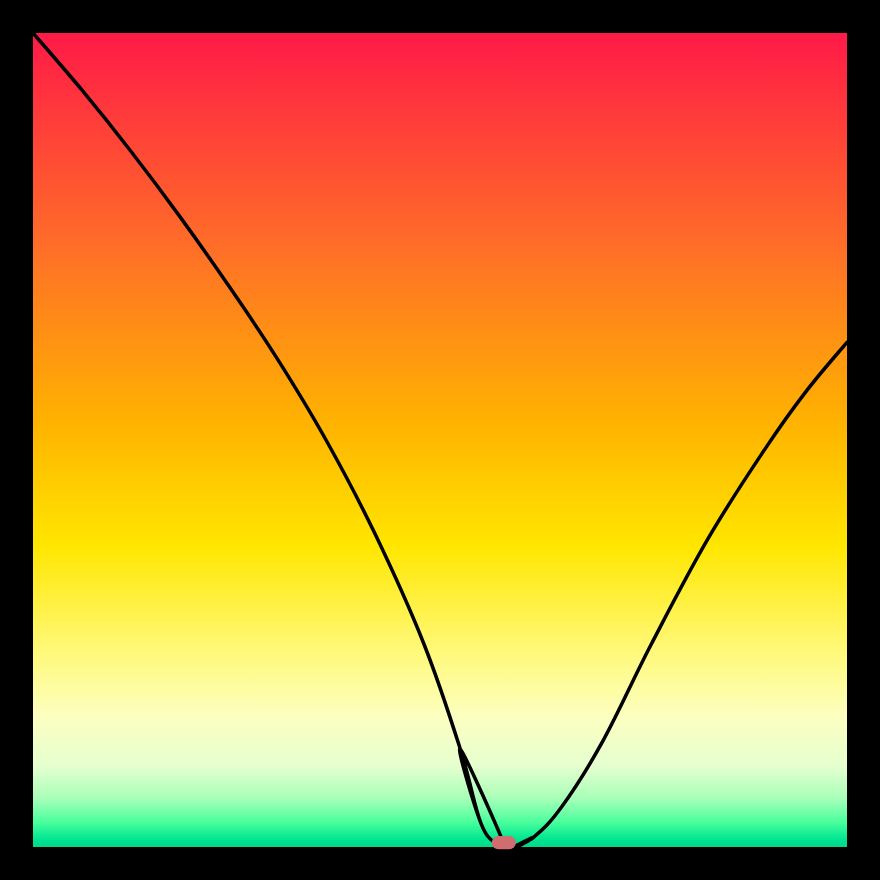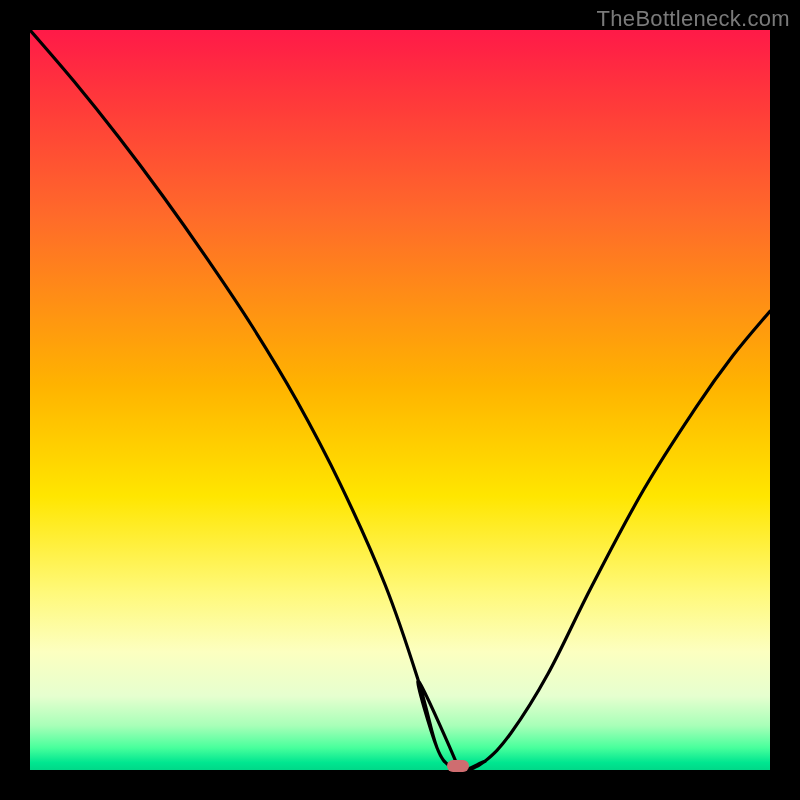--- a/index.html
+++ b/index.html
@@ -70,14 +70,13 @@
 <div class="stage">
 
   <div class="plot-bg"></div>
 
   <svg class="curve-svg" viewBox="0 0 740 740" preserveAspectRatio="none">
     <path id="curve-path" fill="none" stroke="#000" stroke-width="3.2" stroke-linecap="round" stroke-linejoin="round" d="M 0.00 0.00 C 8.14 9.50, 28.12 32.13, 44.40 51.80 C 60.68 71.47, 72.52 86.27, 88.80 107.30 C 105.08 128.33, 116.92 144.12, 133.20 166.50 C 149.48 188.88, 161.32 205.66, 177.60 229.40 C 193.88 253.14, 205.72 270.22, 222.00 296.00 C 238.28 321.78, 250.12 340.83, 266.40 370.00 C 282.68 399.17, 294.52 421.18, 310.80 455.10 C 327.08 489.02, 340.95 519.05, 355.20 555.00 C 369.44 590.95, 379.00 621.35, 388.50 651.20 C 398.00 681.05, 400.90 701.93, 407.00 717.80 C 413.11 733.67, 417.73 733.71, 421.80 737.78 C 425.87 741.85, 435.31 755.87, 429.20 740.00 C 423.09 724.13, 392.57 655.27, 388.50 651.20 C 384.43 647.13, 400.90 701.93, 407.00 717.80 C 413.11 733.67, 417.73 733.71, 421.80 737.78 C 425.87 741.85, 426.49 739.59, 429.20 740.00 C 431.91 740.41, 433.89 740.41, 436.60 740.00 C 439.31 739.59, 440.61 739.41, 444.00 737.78 C 447.39 736.15, 456.46 730.71, 455.10 731.12 C 453.74 731.53, 436.60 740.00, 436.60 740.00 C 436.60 740.00, 446.96 737.90, 455.10 731.12 C 463.24 724.34, 469.47 719.01, 481.00 703.00 C 492.53 686.99, 503.08 670.93, 518.00 643.80 C 532.92 616.67, 544.76 588.92, 562.40 555.00 C 580.04 521.08, 595.21 491.36, 614.20 458.80 C 633.19 426.24, 649.72 401.82, 666.00 377.40 C 682.28 352.98, 689.43 343.24, 703.00 325.60 C 716.57 307.96, 733.22 289.34, 740.00 281.20"></path>
   </svg>
 
   <div id="marker" class="marker" style="left: 457.72px; top: 765.56px; background: rgb(207, 109, 112);"></div>
 
-  <div class="watermark">TheBottleneck.com</div>
 </div>
 
 </body></html>

